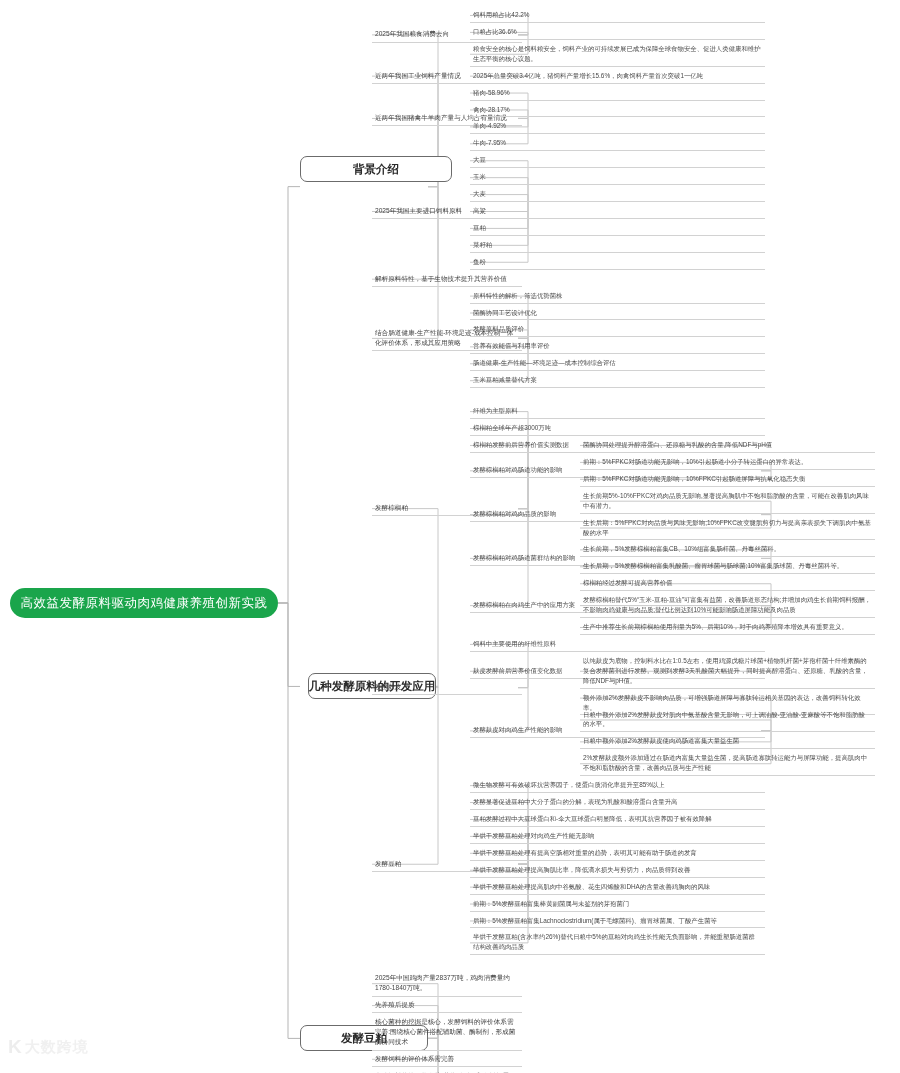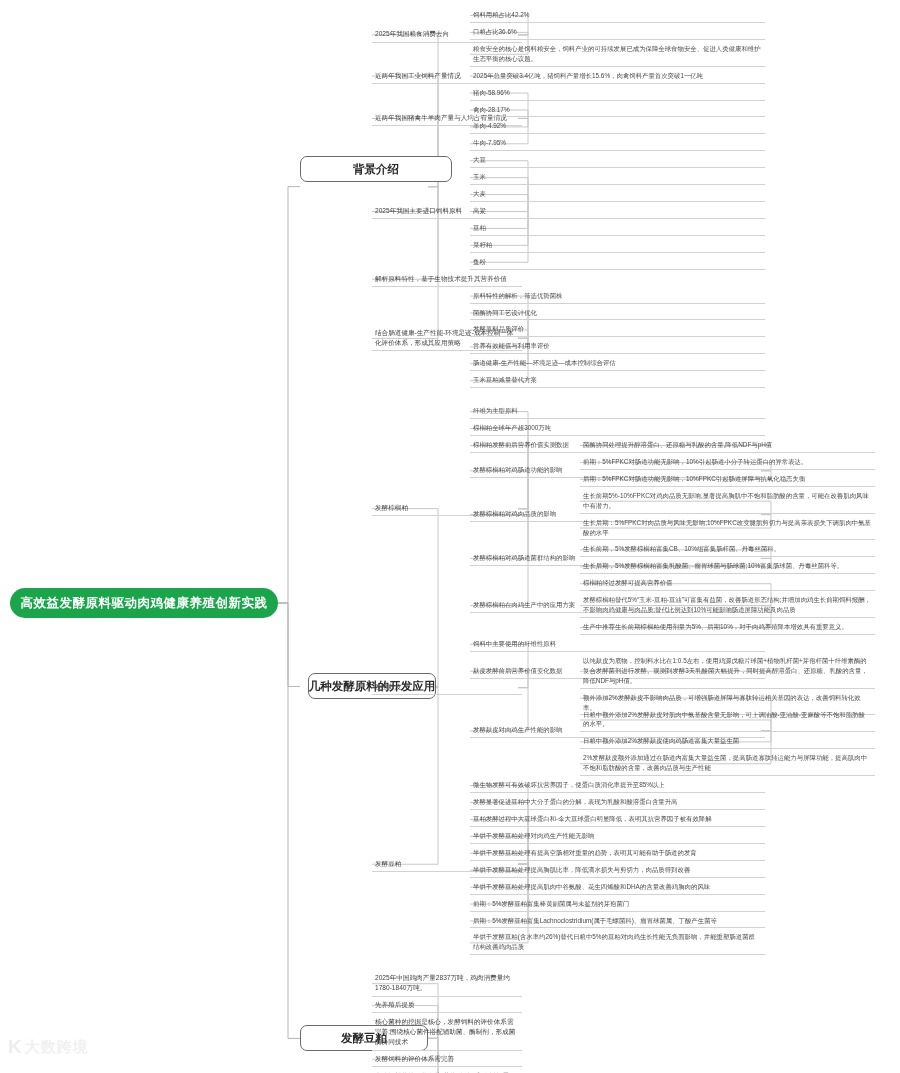--- a/index.html
+++ b/index.html
@@ -7,21 +7,21 @@
     width:900px;height:1073px;background:#fff;position:relative;overflow:hidden;
     font-family:"Liberation Sans","DejaVu Sans",sans-serif;
     color:#3d3d3d;
   }
   #canvas{position:absolute;left:0;top:0;width:900px;height:1073px;}
   svg.links{position:absolute;left:0;top:0;width:900px;height:1073px;pointer-events:none;}
 
   
   .root{
     position:absolute;background:#1aa54b;border-radius:16px;
-    color:#fff;font-weight:bold;font-size:12.5px;letter-spacing:.5px;
+    color:#fff;font-weight:normal;font-size:12.5px;letter-spacing:.5px;
     display:flex;align-items:center;justify-content:center;
     padding:0 12px;box-sizing:border-box;white-space:nowrap;
   }
   
   .lv1{
     position:absolute;border:1.3px solid #6b6b6b;border-radius:7px;background:#fff;
     font-weight:bold;font-size:11.5px;color:#2b2b2b;
     display:flex;align-items:center;justify-content:center;
     padding:0 10px;box-sizing:border-box;white-space:nowrap;
   }

